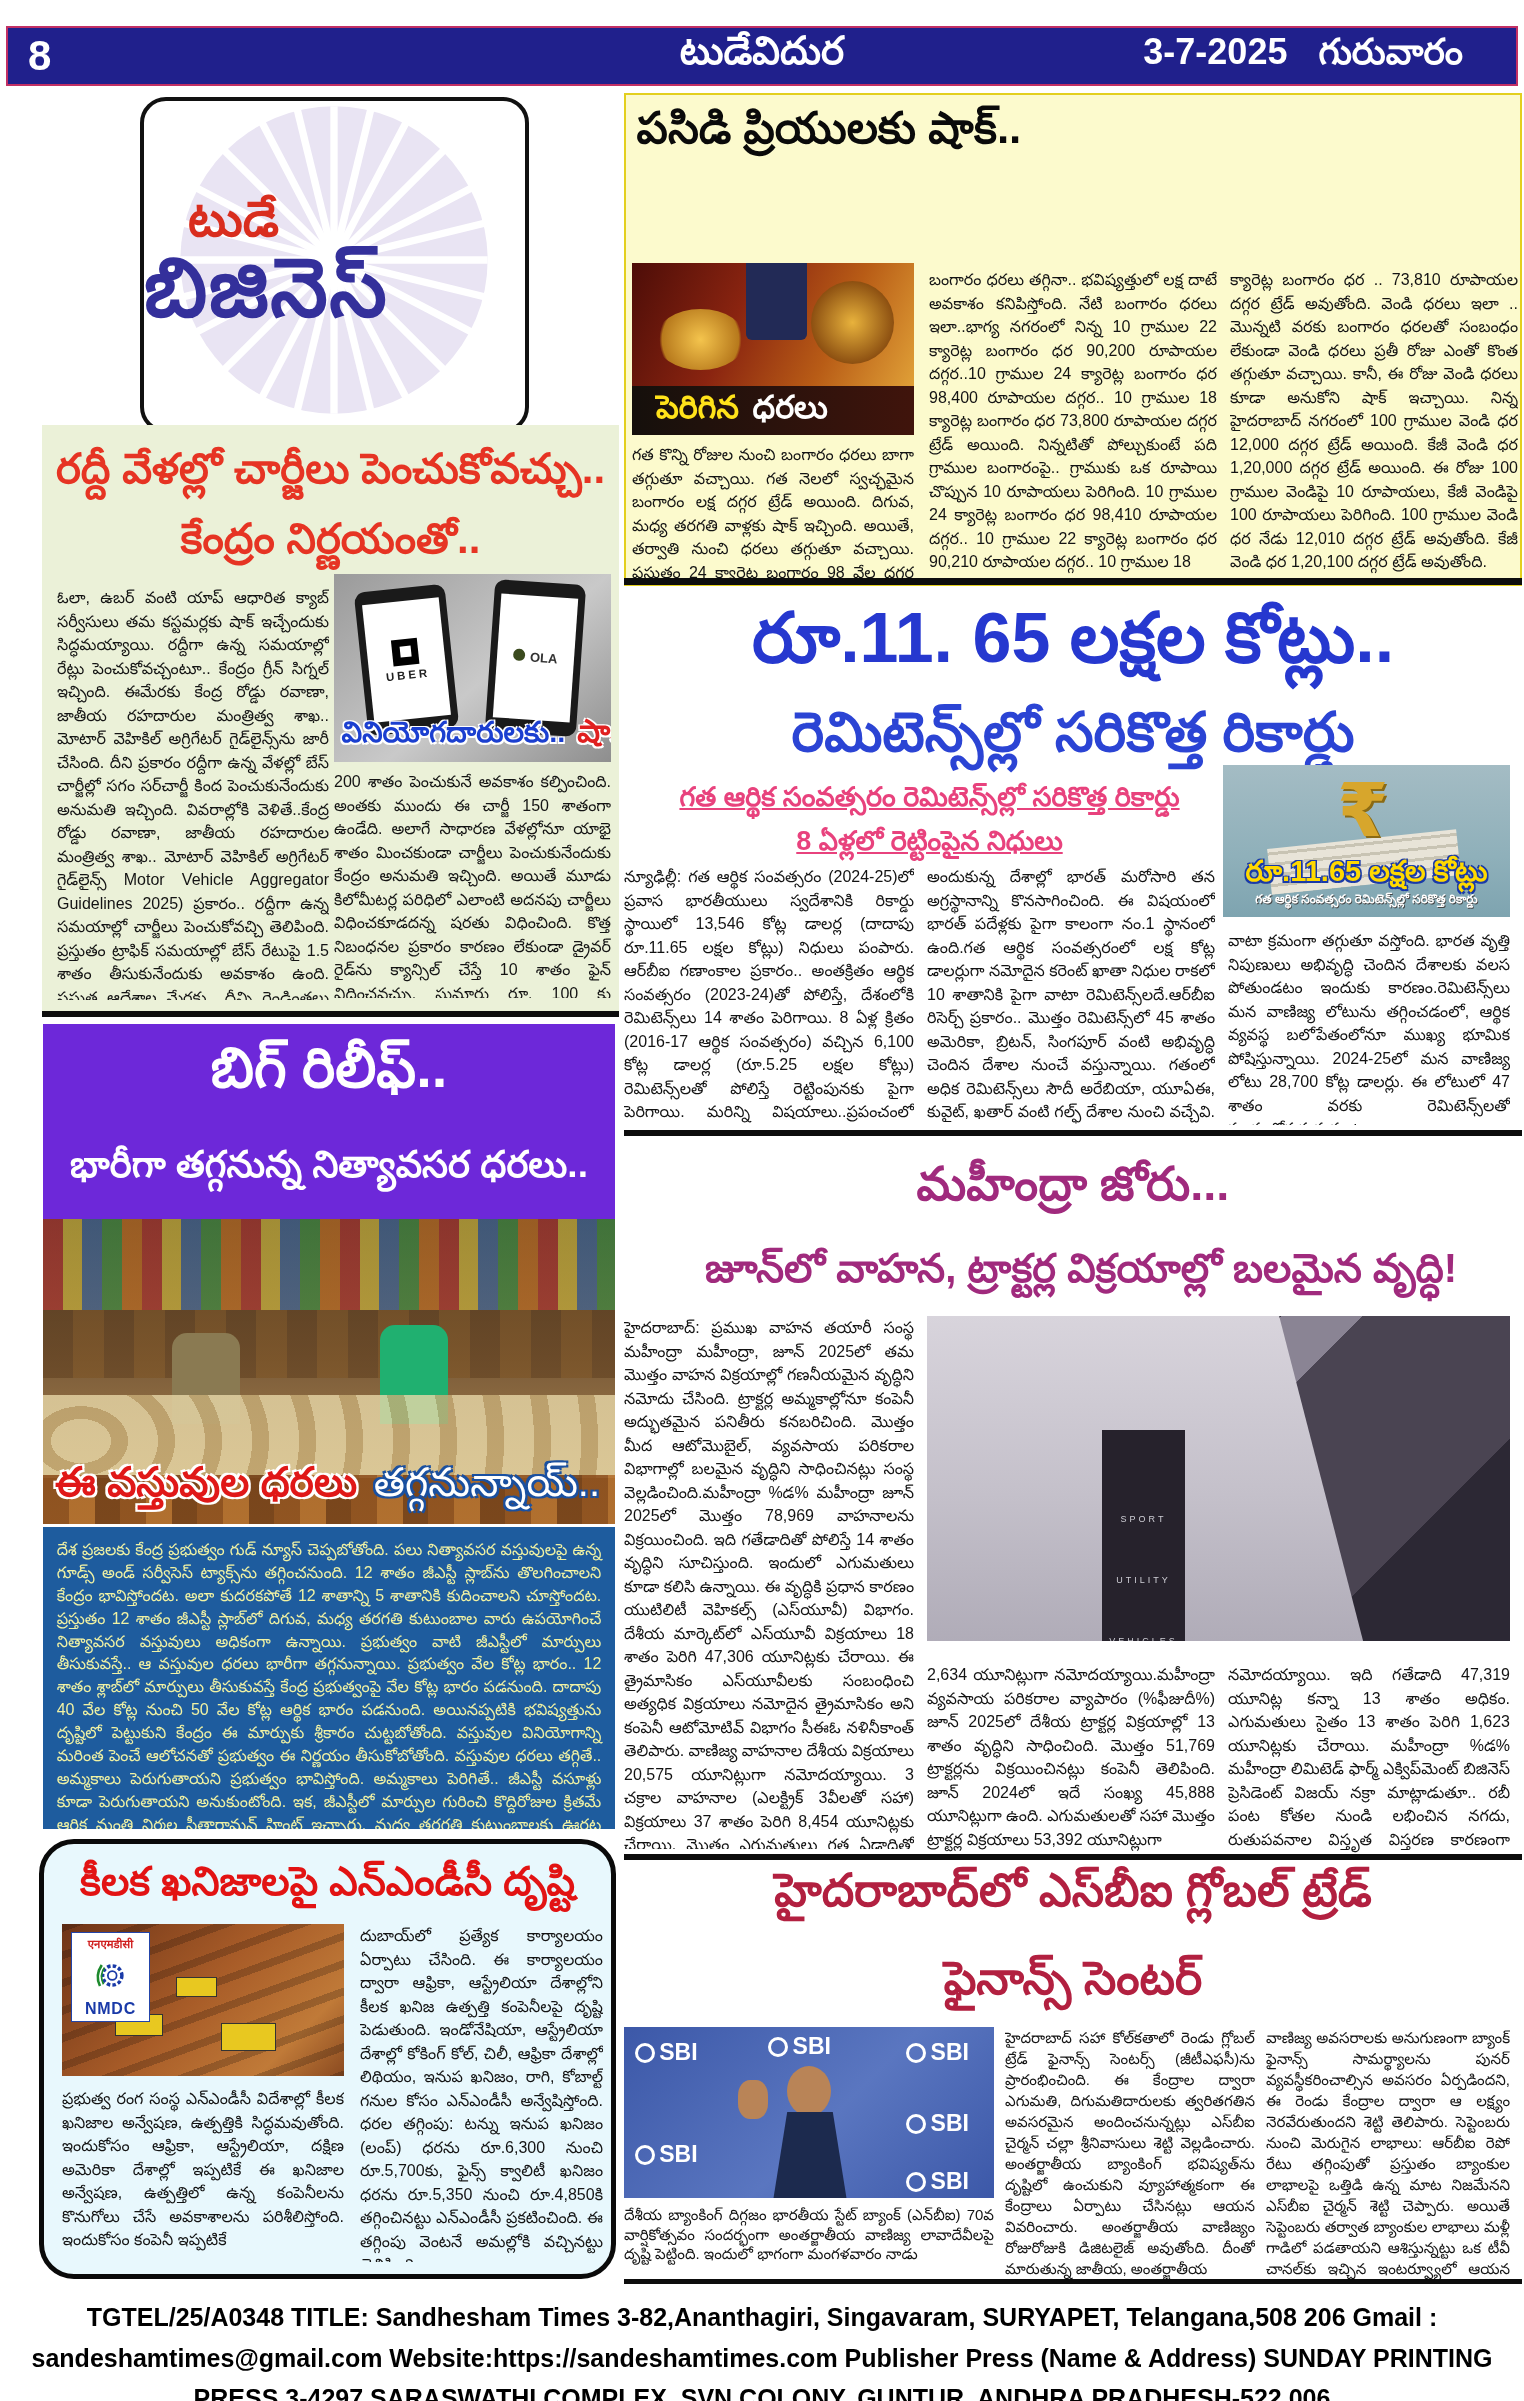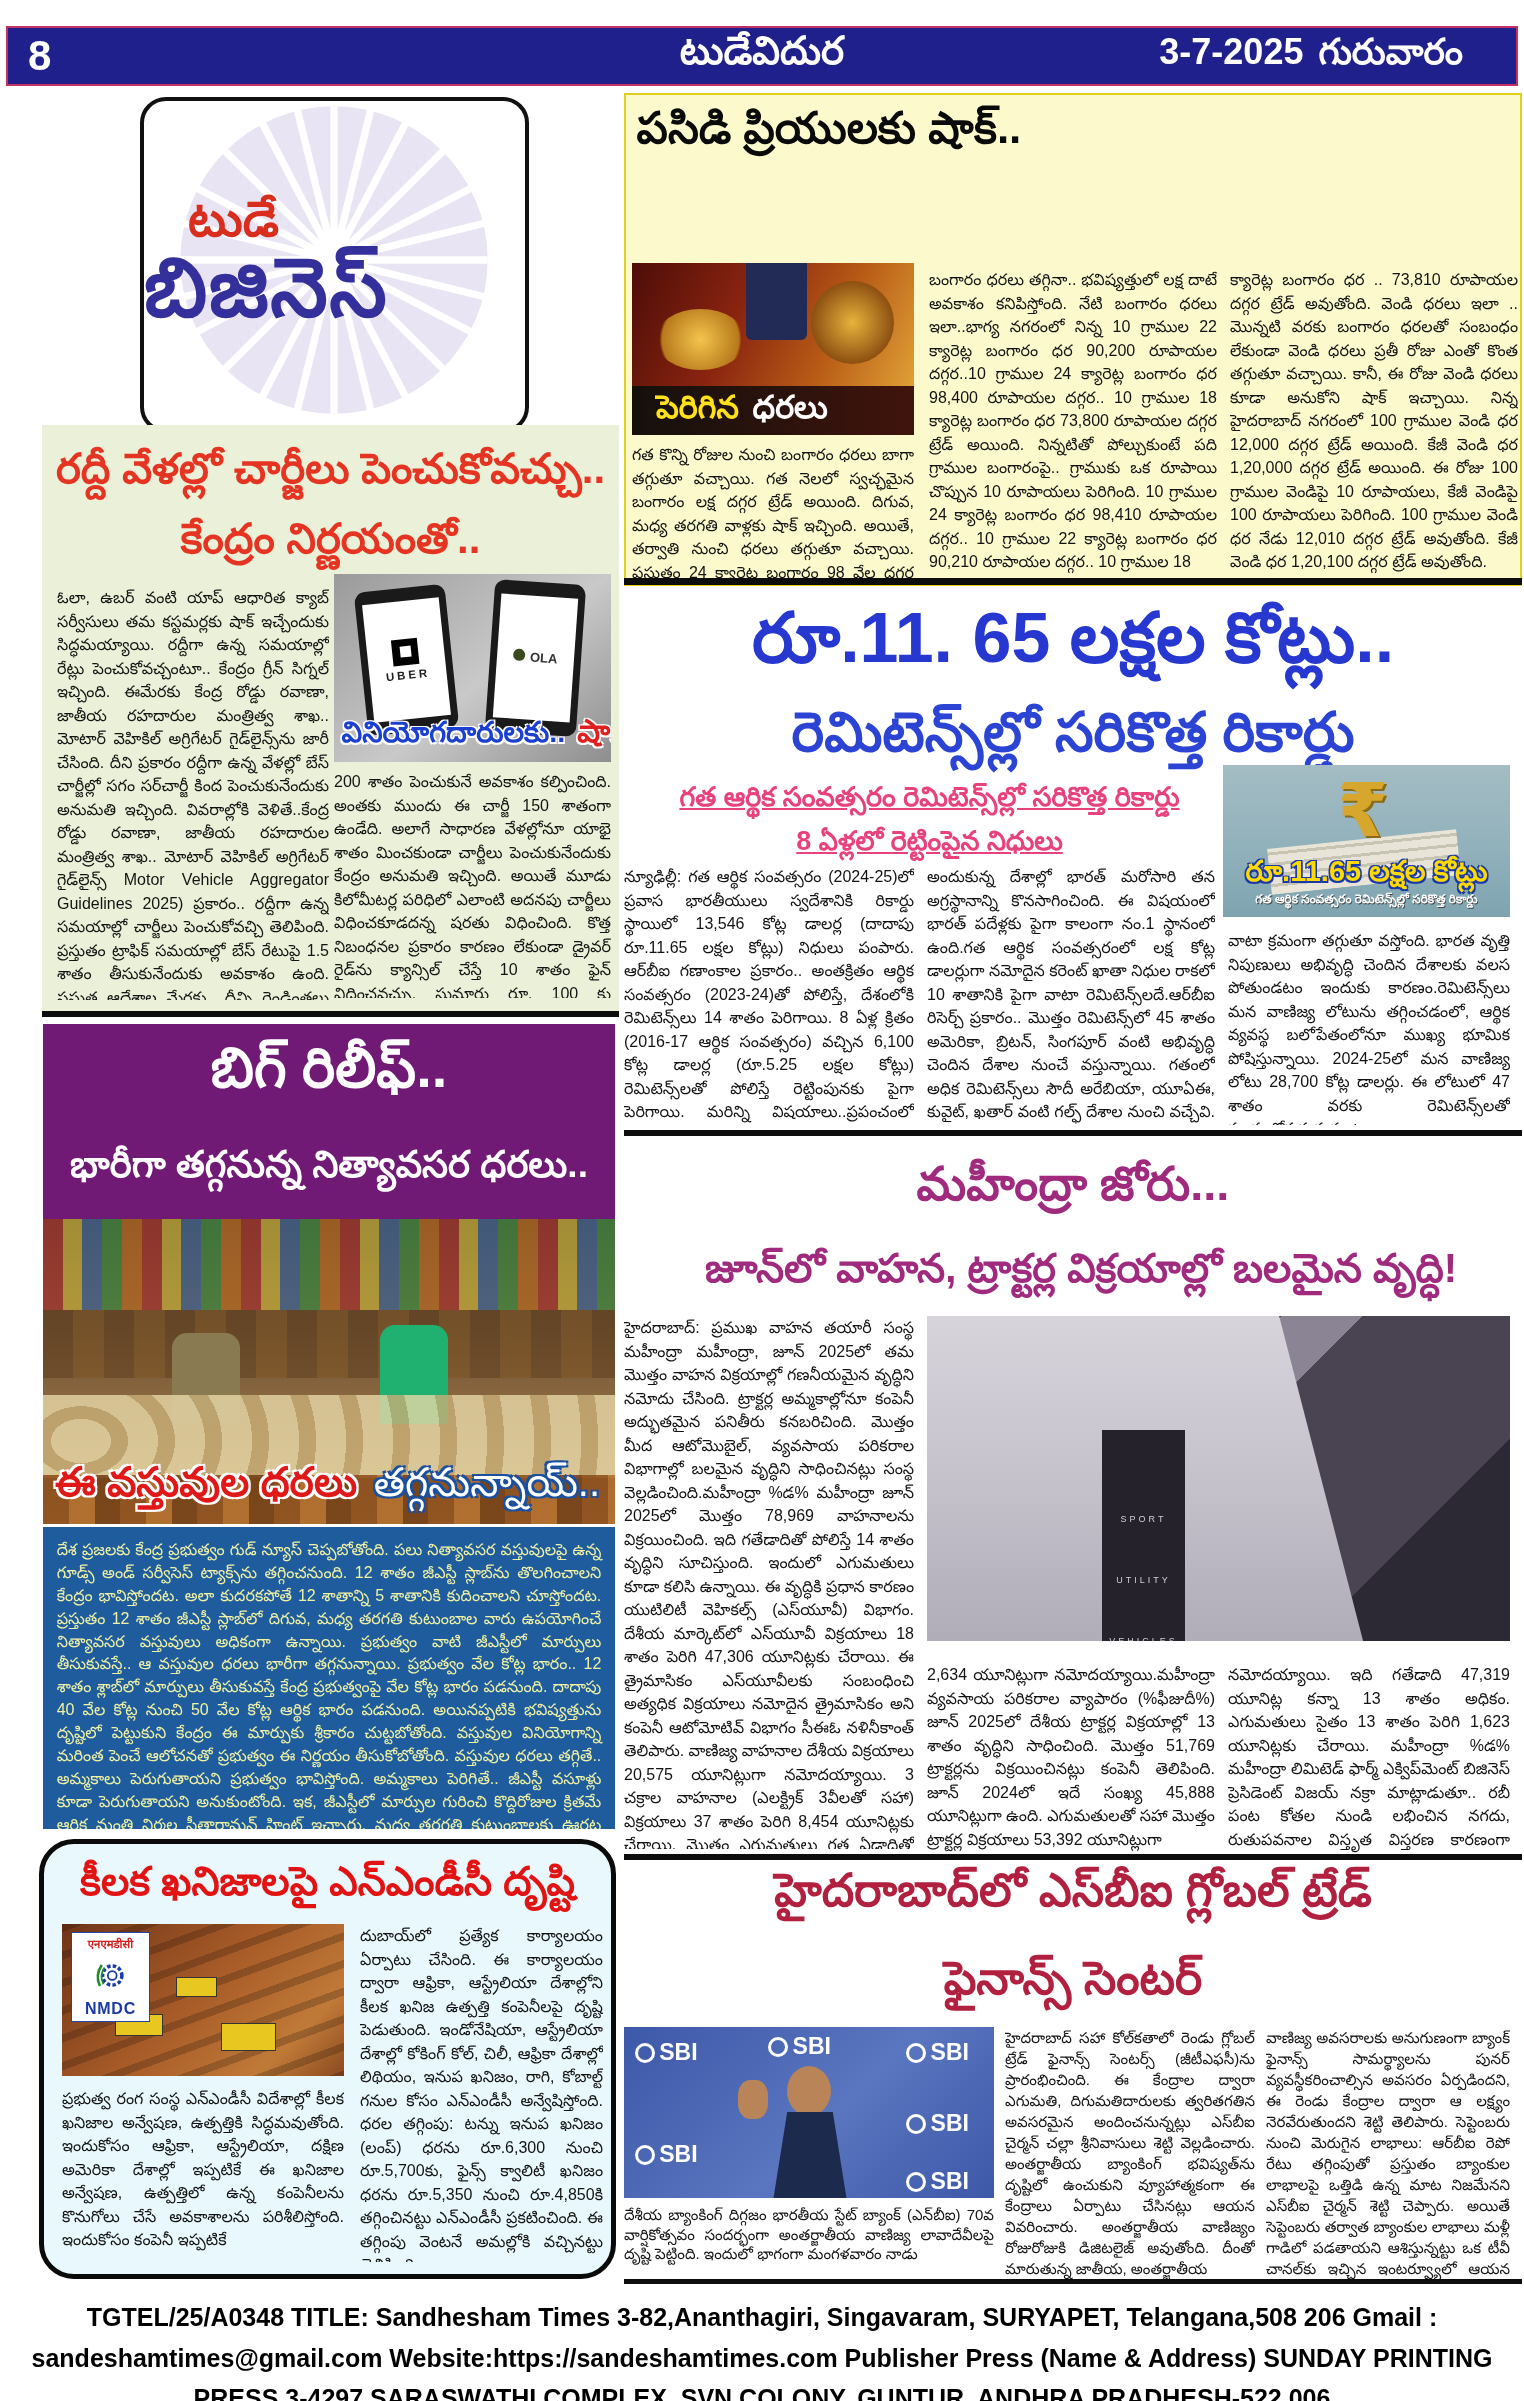--- a/index.html
+++ b/index.html
@@ -6,21 +6,21 @@
   .page{position:relative;width:1524px;height:2401px;background:#ffffff;overflow:hidden;
         font-family:"Liberation Sans", sans-serif;color:#111;}
   .body-text{font-size:16px;line-height:1.47;text-align:justify;color:#131313;overflow:hidden;}
   .hrule{position:absolute;background:#0d0d0d;height:6px;}
 
   
   .masthead{position:absolute;left:6px;top:26px;width:1508px;height:56px;background:#20208c;
             border:2.3px solid #c23064;display:flex;align-items:center;color:#fff;}
   .pageno{margin-left:20px;font-size:42px;font-weight:bold;}
   .mast-title{position:absolute;left:50%;transform:translateX(-50%);font-size:39px;font-weight:bold;}
-  .mast-date{position:absolute;right:53px;font-size:36px;font-weight:bold;display:flex;gap:15px;}
+  .mast-date{position:absolute;right:53px;font-size:36px;font-weight:bold;display:flex;gap:31px;}
 
   
   .logobox{position:absolute;left:140px;top:97px;width:381px;height:328px;background:#fff;
            border:4.6px solid #111;border-radius:26px;overflow:hidden;}
   .logo-top{position:absolute;left:44px;top:90px;font-size:49px;font-weight:bold;color:#d92d1e;z-index:2;}
   .logo-main{position:absolute;left:0;top:140px;width:100%;text-align:left;font-size:82px;
              font-weight:bold;color:#34309b;z-index:2;letter-spacing:1.5px;}
 
   
   .gold{position:absolute;left:624px;top:93px;width:898px;height:493px;background:#fcfacd;
@@ -58,21 +58,21 @@
   .ola-word{font-size:13px;font-weight:bold;color:#333;}
   .ola-dot{width:12px;height:12px;border-radius:50%;background:#3a4a1e;display:inline-block;margin-right:4.6px;}
   .cab-caption{position:absolute;left:0;bottom:4.6px;width:100%;display:flex;align-items:baseline;gap:12px;padding-left:7.6px;box-sizing:border-box;}
   .cab-cap1{font-size:29px;font-weight:800;color:#1b3fd0;
       text-shadow:-1.5px -1.5px 0 #fff,1.5px -1.5px 0 #fff,-1.5px 1.5px 0 #fff,1.5px 1.5px 0 #fff;}
   .cab-cap2{font-size:32px;font-weight:800;color:#e02020;
       text-shadow:-1.5px -1.5px 0 #fff,1.5px -1.5px 0 #fff,-1.5px 1.5px 0 #fff,1.5px 1.5px 0 #fff;}
   .cab-col2{position:absolute;left:292px;top:345px;width:277px;height:228px;}
 
   
-  .relief-head{position:absolute;left:43px;top:1024px;width:572px;height:196px;background:#701a75;}
+  .relief-head{position:absolute;left:43px;top:1024px;width:572px;height:196px;background:#6d28d9;}
   .relief-h1{position:absolute;left:0;top:10.6px;width:100%;text-align:center;font-size:56px;font-weight:800;color:#fff;}
   .relief-h2{position:absolute;left:0;top:120px;width:100%;text-align:center;font-size:37px;font-weight:700;color:#fff;}
   .relief-photo{position:absolute;left:43px;top:1219px;width:572px;height:305px;
       background:linear-gradient(180deg,#4a3a28,#7a5a38 45%,#9a7848 75%,#b59258);overflow:hidden;}
   .hangrow{position:absolute;left:0;top:0;width:100%;height:91px;
       background:repeating-linear-gradient(90deg,#c03030 0 20px,#e8d040 20px 39px,#3870b8 39px 59px,#38a048 59px 79px,#d87820 79px 99px);
       opacity:.55;}
   .shelfrow{position:absolute;left:0;top:91px;width:100%;height:68px;
       background:repeating-linear-gradient(90deg,#5a3a1a 0 30px,#7a501f 30px 61px);opacity:.5;}
   .sacks{position:absolute;left:0;bottom:46px;width:100%;height:83px;

